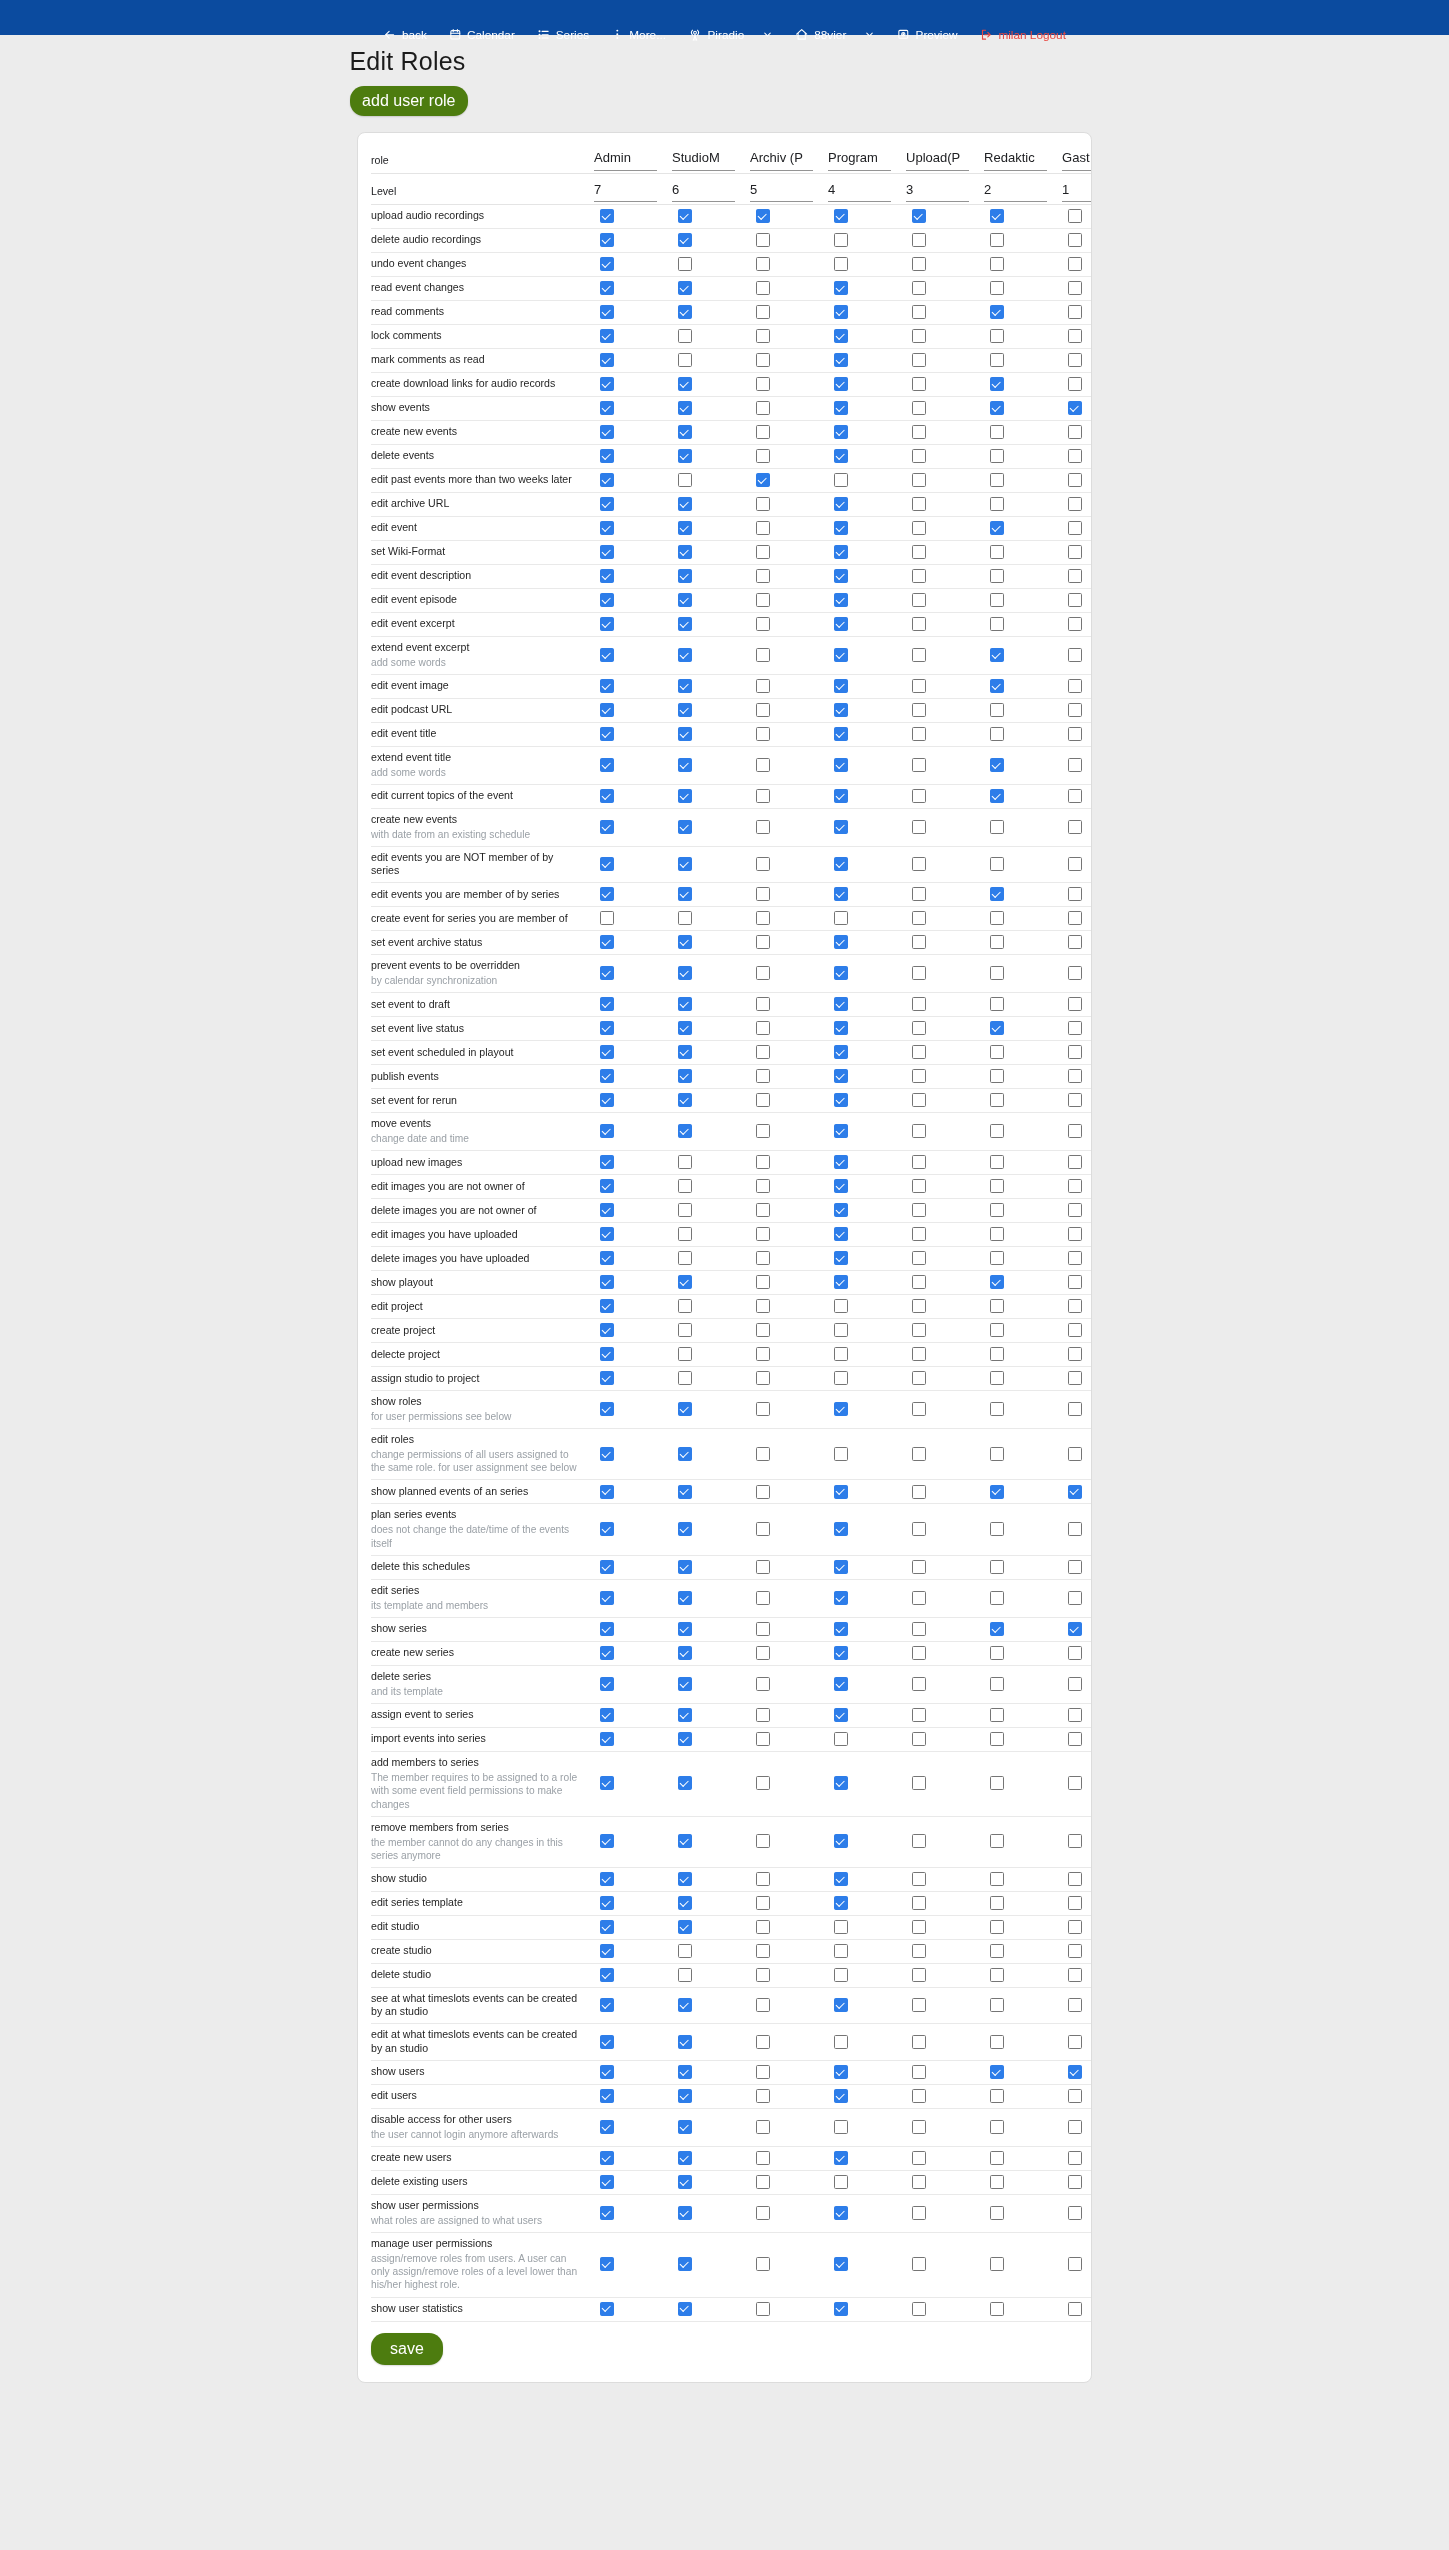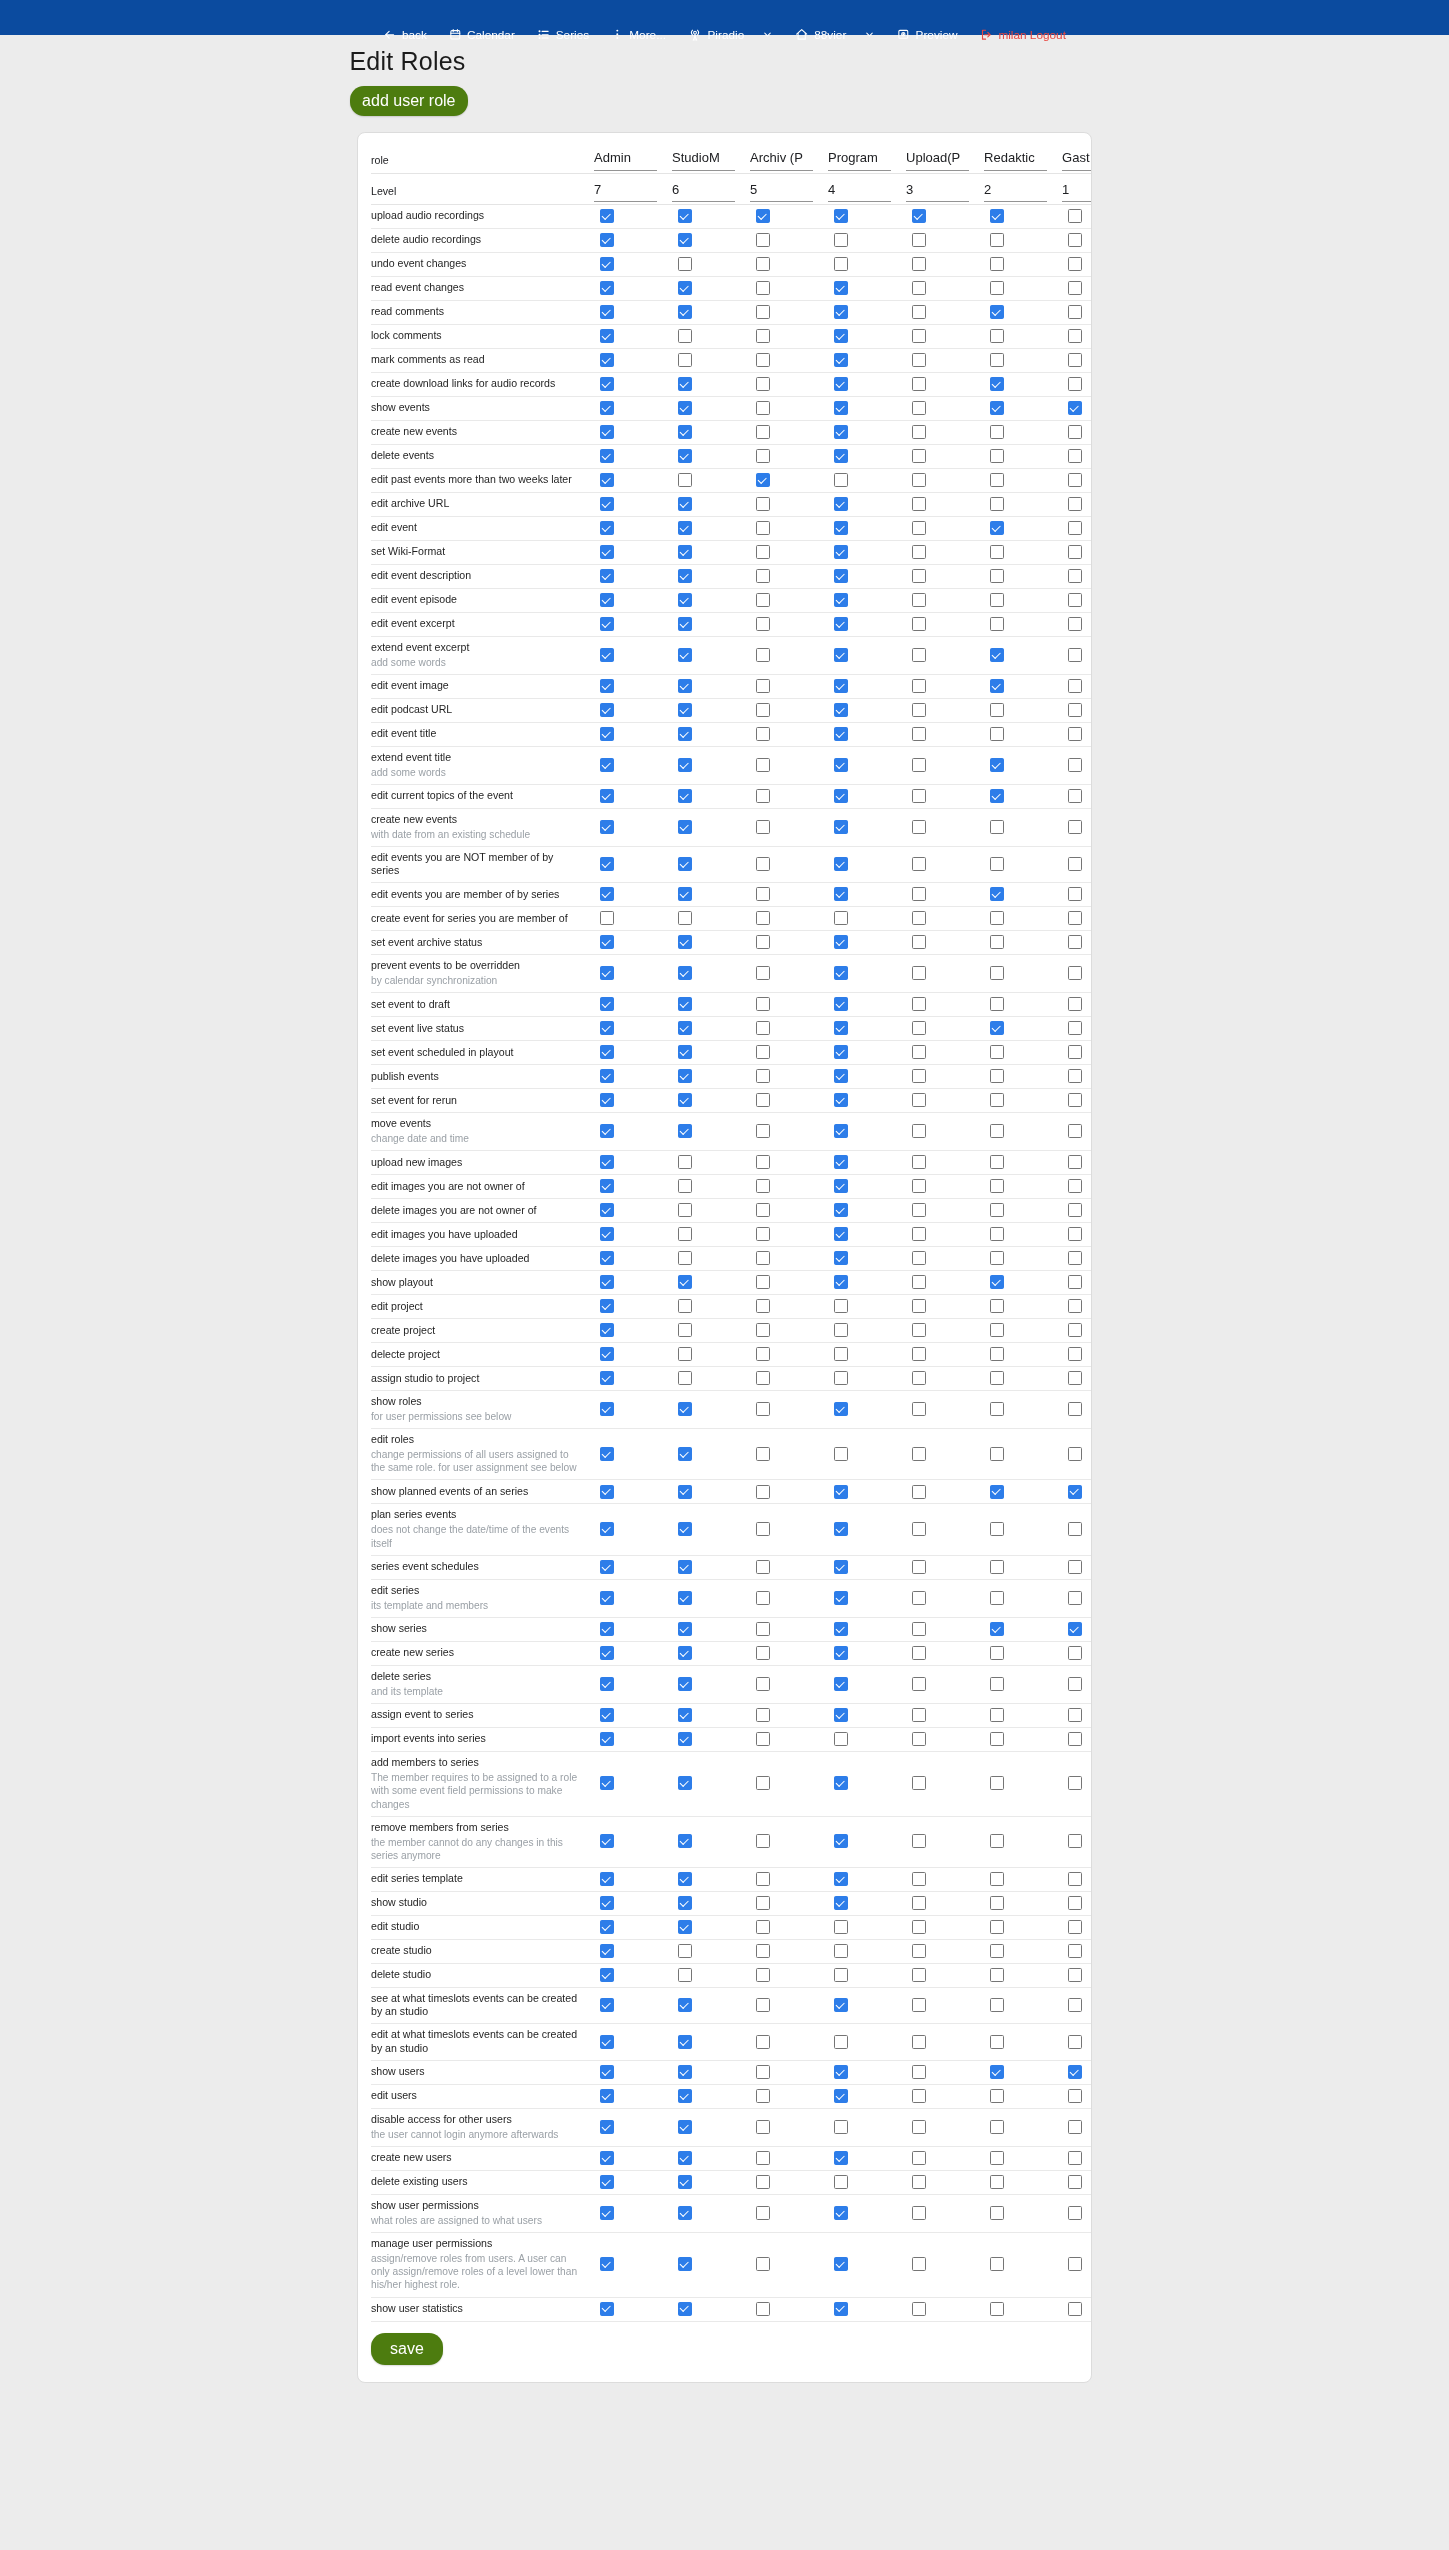--- a/index.html
+++ b/index.html
@@ -1494,21 +1494,21 @@
           </div>
           <div class="perm-cell">
             <span class="cb"></span>
           </div>
           <div class="perm-cell">
             <span class="cb"></span>
           </div>
         </div>
         <div class="prow">
           <div class="role-cell">
-            <div class="plabel">series event schedules</div>
+            <div class="plabel">delete this schedules</div>
           </div>
           <div class="perm-cell">
             <span class="cb checked"></span>
           </div>
           <div class="perm-cell">
             <span class="cb checked"></span>
           </div>
           <div class="perm-cell">
             <span class="cb"></span>
           </div>
@@ -1732,47 +1732,47 @@
           </div>
           <div class="perm-cell">
             <span class="cb"></span>
           </div>
           <div class="perm-cell">
             <span class="cb"></span>
           </div>
         </div>
         <div class="prow">
           <div class="role-cell">
+            <div class="plabel">show studio</div>
+          </div>
+          <div class="perm-cell">
+            <span class="cb checked"></span>
+          </div>
+          <div class="perm-cell">
+            <span class="cb checked"></span>
+          </div>
+          <div class="perm-cell">
+            <span class="cb"></span>
+          </div>
+          <div class="perm-cell">
+            <span class="cb checked"></span>
+          </div>
+          <div class="perm-cell">
+            <span class="cb"></span>
+          </div>
+          <div class="perm-cell">
+            <span class="cb"></span>
+          </div>
+          <div class="perm-cell">
+            <span class="cb"></span>
+          </div>
+        </div>
+        <div class="prow">
+          <div class="role-cell">
             <div class="plabel">edit series template</div>
-          </div>
-          <div class="perm-cell">
-            <span class="cb checked"></span>
-          </div>
-          <div class="perm-cell">
-            <span class="cb checked"></span>
-          </div>
-          <div class="perm-cell">
-            <span class="cb"></span>
-          </div>
-          <div class="perm-cell">
-            <span class="cb checked"></span>
-          </div>
-          <div class="perm-cell">
-            <span class="cb"></span>
-          </div>
-          <div class="perm-cell">
-            <span class="cb"></span>
-          </div>
-          <div class="perm-cell">
-            <span class="cb"></span>
-          </div>
-        </div>
-        <div class="prow">
-          <div class="role-cell">
-            <div class="plabel">show studio</div>
           </div>
           <div class="perm-cell">
             <span class="cb checked"></span>
           </div>
           <div class="perm-cell">
             <span class="cb checked"></span>
           </div>
           <div class="perm-cell">
             <span class="cb"></span>
           </div>

